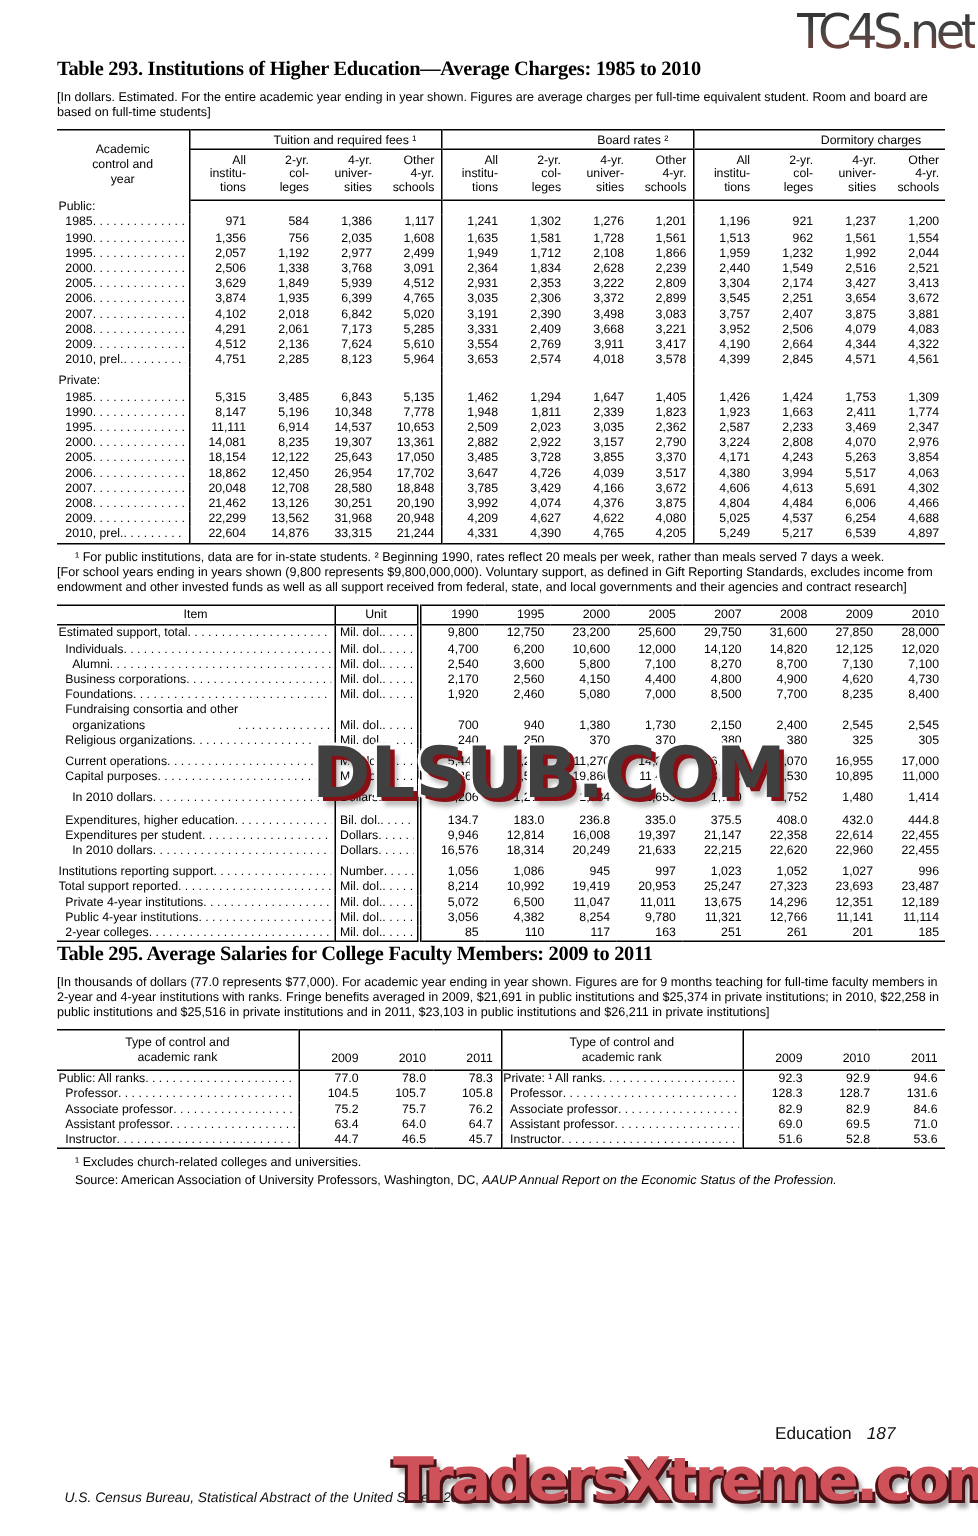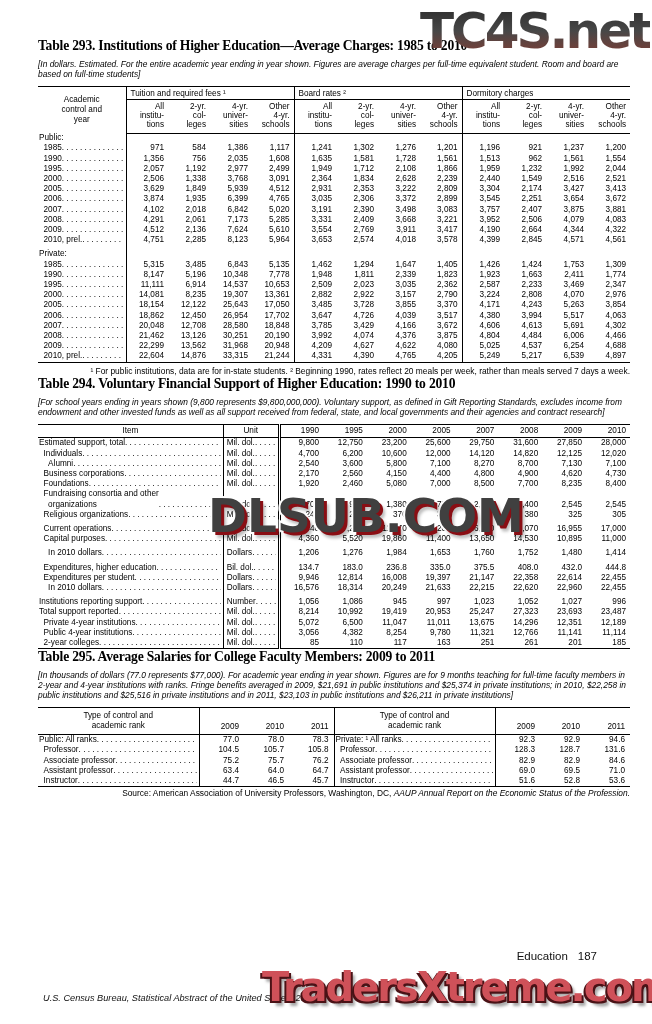--- a/index.html
+++ b/index.html
@@ -2,22 +2,22 @@
 <html><head>
 <meta charset="utf-8">
 <style>
   html,body{margin:0;padding:0;background:#e8e8e8;}
   .page{position:relative;width:652px;height:1024px;background:#fff;color:#000;
         font-family:"Liberation Sans",sans-serif;overflow:hidden;margin:0 auto;}
   .content{padding:38px 22px 0 38px;width:592px;}
 
   h1.title{font-family:"Liberation Serif",serif;font-weight:bold;font-size:13.6px;
            letter-spacing:-0.2px;margin:0 0 5px 0;}
-  .note{font-size:8.4px;line-height:10px;margin:0 0 7px 0;font-style:italic;}
-  .fn,.src{font-size:8.4px;line-height:9.8px;margin:4px 0 0 0;text-indent:12px;text-align:right;}
+  .note{font-size:8.4px;line-height:10px;margin:0 0 7px 0;}
+  .fn,.src{font-size:8.4px;line-height:9.8px;margin:4px 0 0 0;text-indent:12px;}
   .src{margin-top:2px;}
   .mt294{margin-top:16px;}
   .mt295{margin-top:28px;}
 
   table{border-collapse:collapse;table-layout:fixed;width:592px;
         border-top:1.5px solid #000;border-bottom:1.2px solid #000;font-size:8.2px;}
   thead th{font-weight:normal;font-size:8.2px;}
   td{vertical-align:bottom;padding:0;line-height:10.2px;}
   td.num{text-align:right;padding-right:4px;}
   td.lbl,td.lbl2{padding-left:1px;padding-right:2px;}
@@ -26,21 +26,21 @@
 
   .leader{display:flex;align-items:flex-end;overflow:hidden;}
   .leader .t{white-space:pre-wrap;flex:0 0 auto;}
   .leader .dots{flex:1 1 0;min-width:0;overflow:hidden;white-space:nowrap;}
   .leader .dots::before{content:". . . . . . . . . . . . . . . . . . . . . . . . . . . . . . . . . . . . . . . . . . . . . . . . . . . . . . . ";}
 
   
   .t293 .stub{border-right:1px solid #000;text-align:center;vertical-align:middle;
               white-space:pre-line;line-height:10px;}
   .t293 td.lbl{border-right:1px solid #000;}
-  .t293 .grp{border-bottom:1px solid #000;text-align:left;padding:2px 4px 1px;}
+  .t293 .grp{border-bottom:1px solid #000;text-align:right;padding:2px 16px 1px;}
   .t293 .sub{text-align:right;vertical-align:bottom;white-space:pre-line;
              line-height:9.2px;padding:2px 4px 3px 0;}
   .t293 thead tr:last-child th{border-bottom:1px solid #000;}
   .gsep{border-left:1px solid #000;}
 
   
   .t294 thead th{border-bottom:1px solid #000;vertical-align:bottom;padding-bottom:2px;}
   .t294 .hitem,.t294 .hunit{text-align:center;margin-top:23px;}
   .t294 .hyr{text-align:right;padding-right:4px;}
   .usep{border-left:1px solid #000;}
@@ -51,37 +51,37 @@
   .t295 thead th{border-bottom:1px solid #000;}
   .t295 .stub{text-align:center;white-space:pre-line;vertical-align:middle;
               line-height:10px;padding:3px 0;}
   .t295 .yr{text-align:right;padding-right:5px;vertical-align:bottom;padding-bottom:3px;}
   .vline{border-left:1px solid #000;}
   .hsep{border-left:1px solid #000;}
   .t295 td.num{padding-right:5px;}
 
   
   .wm-top{position:absolute;top:2px;right:2px;z-index:5;
-          font-family:"DejaVu Sans",sans-serif;font-weight:bold;font-size:50px;
+          font-family:"DejaVu Sans",sans-serif;font-weight:normal;font-size:32px;
           letter-spacing:-3px;
           background:linear-gradient(180deg,#323232 15%,#474747 50%,#6e413b 80%,#95544a 100%);
           -webkit-background-clip:text;background-clip:text;color:transparent;}
   .wm-mid{position:absolute;left:180px;top:488px;z-index:6;
           font-family:"DejaVu Sans",sans-serif;font-weight:bold;font-size:47px;
           letter-spacing:0px;color:#404040;
           -webkit-text-stroke:4px #fff;paint-order:stroke fill;
           text-shadow:3px 3px 0 #8a0e14,5px 6px 3px rgba(0,0,0,0.25);margin-left:28px;}
   .wm-bottom{position:absolute;left:262px;top:964px;z-index:6;
           font-family:"DejaVu Sans",sans-serif;font-weight:bold;font-size:40px;
           letter-spacing:-2px;color:#cf5159;
           -webkit-text-stroke:3px #fff;paint-order:stroke fill;
           text-shadow:2px 2px 0 #4a1216,-2px 2px 0 #4a1216,4px 5px 3px rgba(0,0,0,0.35);}
 
   .pageno{position:absolute;top:950px;right:55px;font-size:11.5px;color:#111;}
-  .pageno .num{margin-left:10px;}
+  .pageno .num{margin-left:10px;font-style:italic;}
   .footer{position:absolute;top:993px;left:43px;font-size:9.2px;color:#111;font-style:italic;}
 </style>
 </head>
 <body>
 
 <div class="page">
   <div class="wm-top">TC4S.net</div>
 
   <div class="content">
 
@@ -583,21 +583,20 @@
             <td class="num">4,205</td>
             <td class="num gsep">5,249</td>
             <td class="num">5,217</td>
             <td class="num">6,539</td>
             <td class="num">4,897</td>
           </tr>
         </tbody>
     </table>
     <p class="fn">¹ For public institutions, data are for in-state students. ² Beginning 1990, rates reflect 20 meals per week, rather than meals served 7 days a week.</p>
 
-    <h1 class="title mt294">Table 294. Voluntary Financial Support of Higher Education: 1990 to 2010</h1>
     <p class="note">[For school years ending in years shown (9,800 represents $9,800,000,000). Voluntary support, as defined in Gift Reporting Standards, excludes income from endowment and other invested funds as well as all support received from federal, state, and local governments and their agencies and contract research]</p>
     <table class="t294">
       <colgroup>
         <col style="width:185px">
         <col style="width:56px">
         <col span="8" style="width:43.8px">
       </colgroup>
       <thead>
         <tr>
           <th class="hitem">Item</th>
@@ -1180,20 +1179,21 @@
                 <span class="t">  Instructor</span>
                 <span class="dots"></span>
               </div>
             </td>
             <td class="num vline">51.6</td>
             <td class="num">52.8</td>
             <td class="num">53.6</td>
           </tr>
         </tbody>
     </table>
+    <p class="fn">¹ Excludes church-related colleges and universities.</p>
     <p class="src"><span>Source: American Association of University Professors, Washington, DC, </span><i>AAUP Annual Report on the Economic Status of the Profession.</i><span></span></p>
 
   </div>
 
   <div class="pageno"><span>Education</span><span class="num">187</span></div>
   <div class="footer">U.S. Census Bureau, Statistical Abstract of the United States: 2012</div>
 
   <div class="wm-mid">DLSUB.COM</div>
   <div class="wm-bottom">TradersXtreme.com</div>
 </div>

